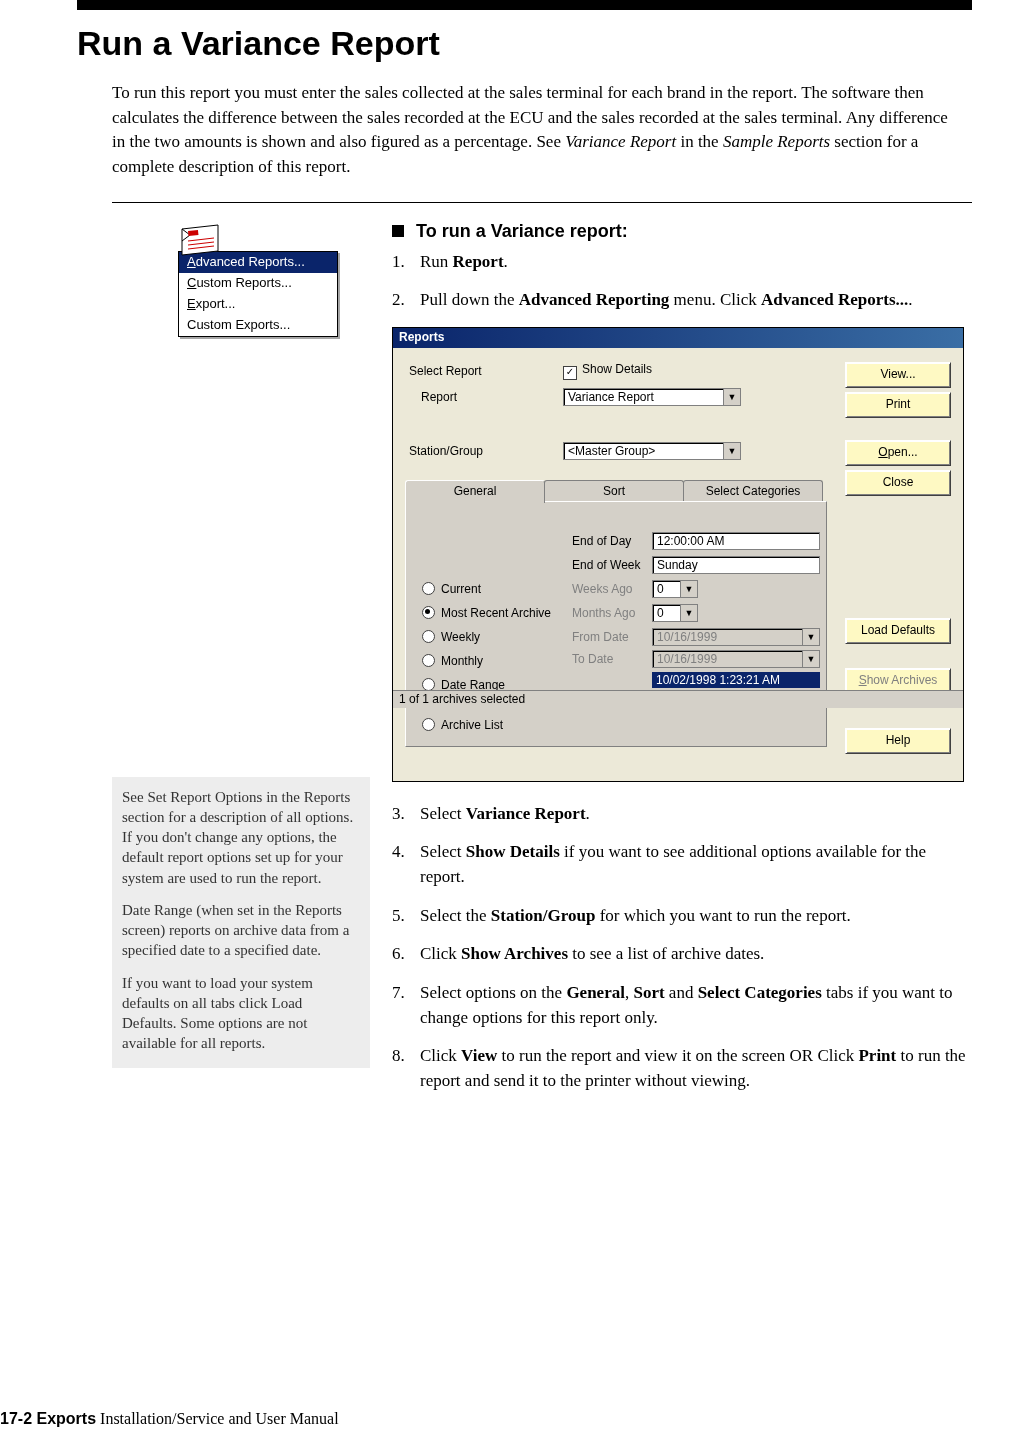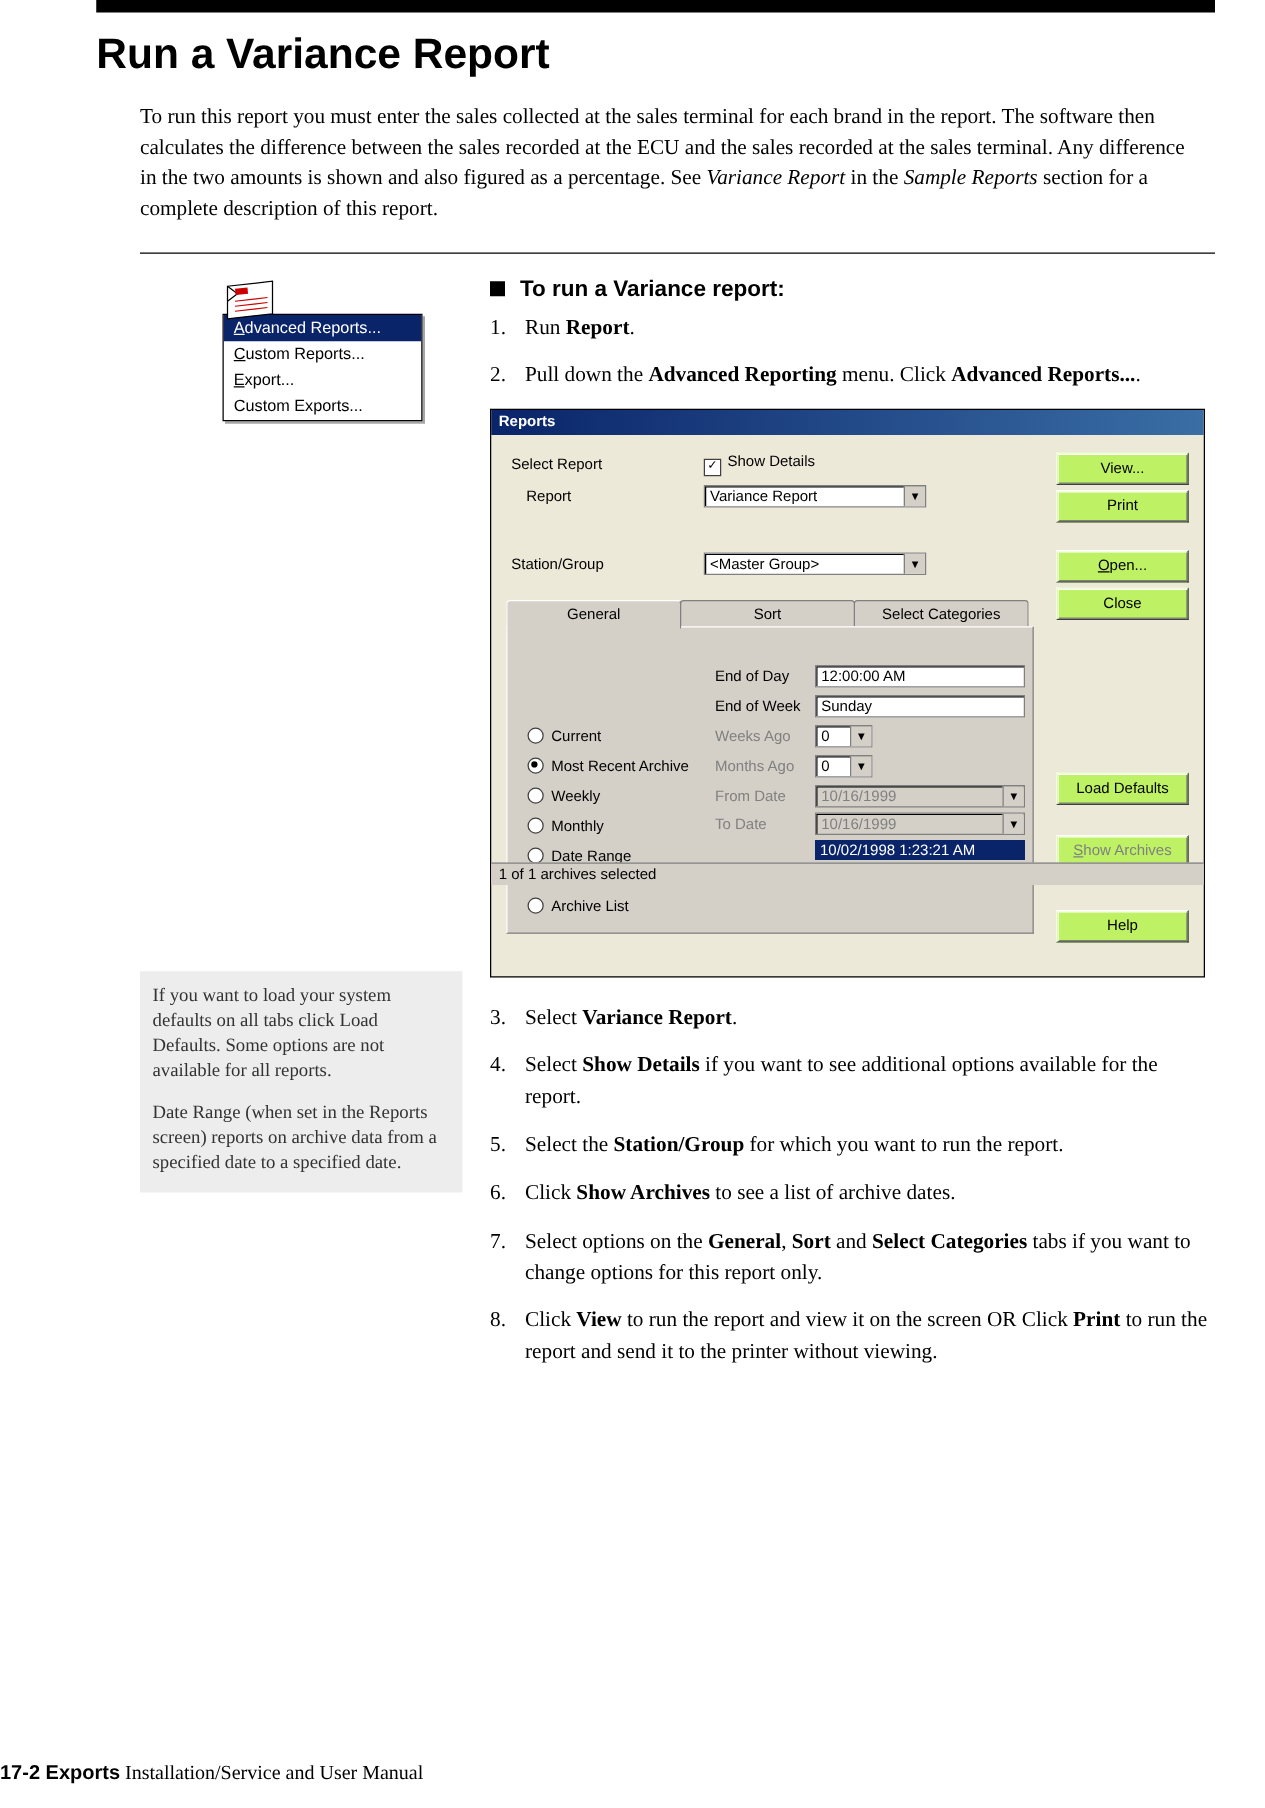--- a/index.html
+++ b/index.html
@@ -176,21 +176,21 @@
     font-size: 9px;
     line-height: 16px;
     color: #000;
   }
   .combo.narrow { width: 46px; }
   .txt.dis { background: #d4d0c8; color: #808080; }
   .btn {
     position: absolute;
     width: 104px;
     height: 24px;
-    background: #bef264;
+    background: #fef9c3;
     border: 1px solid #fff;
     border-right-color: #404040;
     border-bottom-color: #404040;
     box-shadow: inset 1px 1px 0 #fff, inset -1px -1px 0 #808080;
     text-align: center;
     line-height: 22px;
     font-size: 12px;
   }
   .btn .ul { text-decoration: underline; }
   .btn.dis { color: #808080; }
@@ -322,22 +322,23 @@
         </span>
         <div class="dropdown">
           <div class="item sel"><span class="ul">A</span><span>dvanced Reports...</span></div>
           <div class="item"><span class="ul">C</span><span>ustom Reports...</span></div>
           <div class="item"><span class="ul">E</span><span>xport...</span></div>
           <div class="item">Custom Exports...</div>
         </div>
       </div>
 
       <div class="notebox">
+        <p>See Set Report Options in the Reports section for a description of all options. If you don't change any options, the default report options set up for your system are used to run the report.</p>
+        <p>Date Range (when set in the Reports screen) reports on archive data from a specified date to a specified date.</p>
         <p>If you want to load your system defaults on all tabs click Load Defaults. Some options are not available for all reports.</p>
-        <p>Date Range (when set in the Reports screen) reports on archive data from a specified date to a specified date.</p>
       </div>
     </div>
 
     <div class="rightcol">
       <div class="task-header">
         <span class="sq"></span><span>To run a Variance report:</span>
       </div>
 
       <ol class="steps">
         <li>

